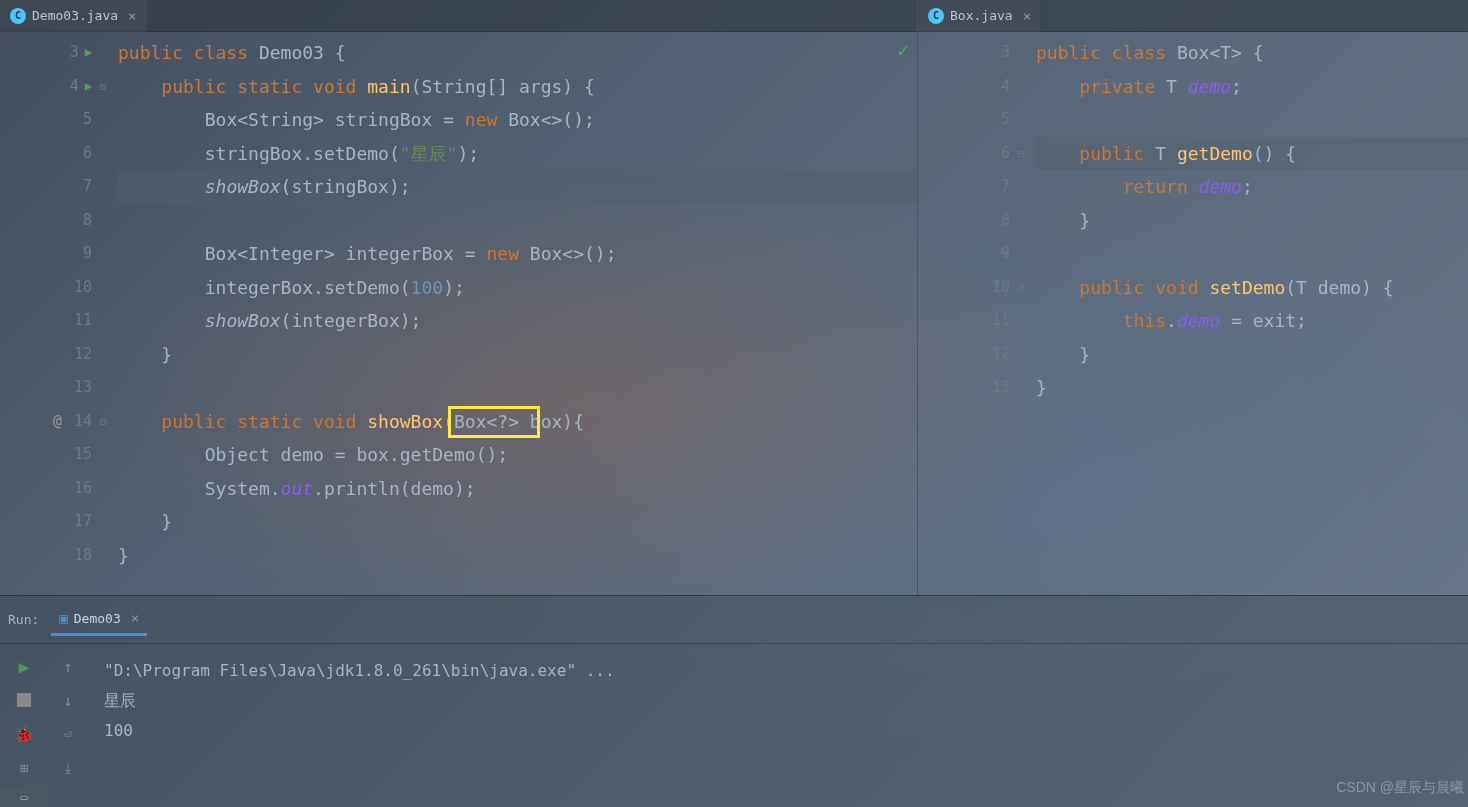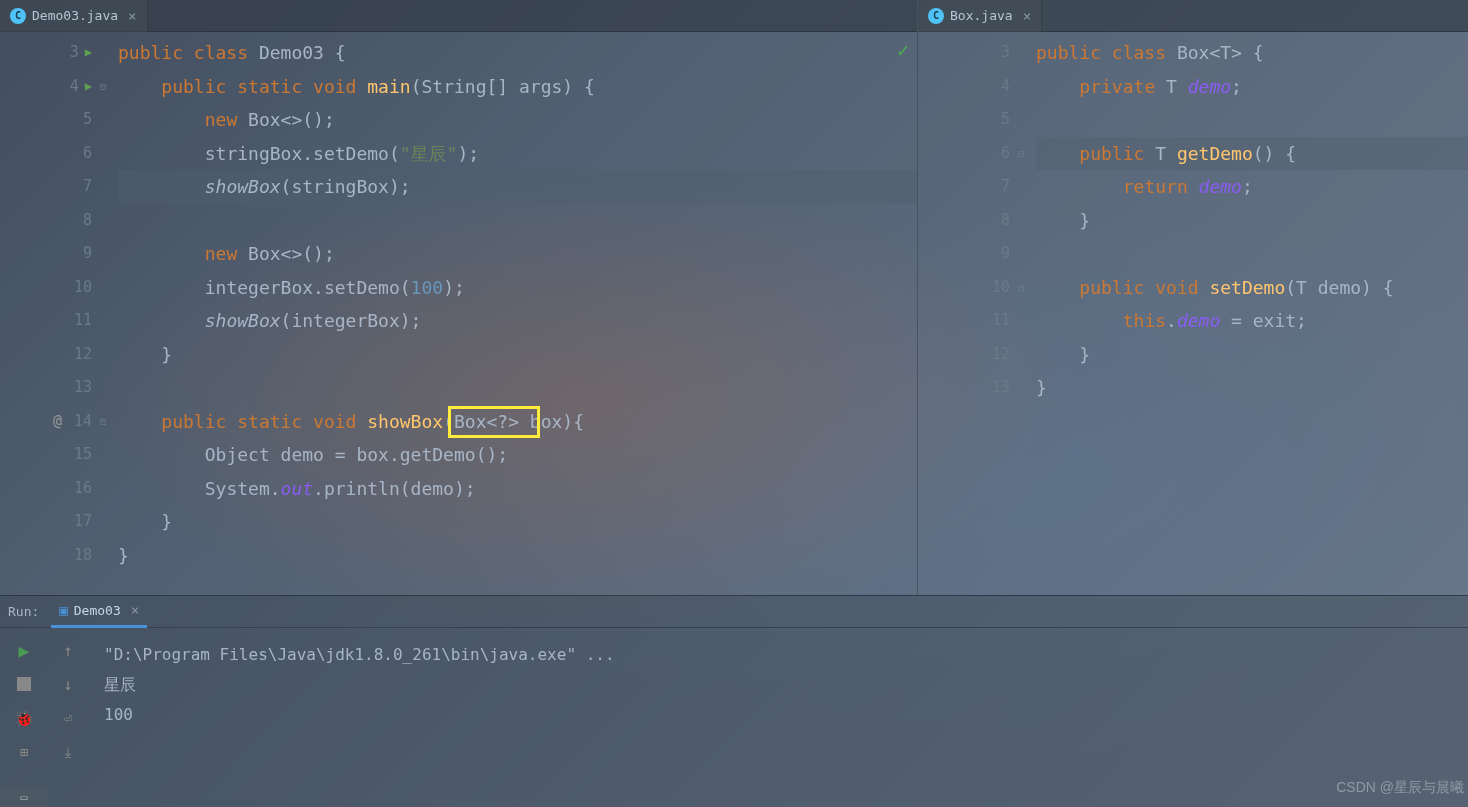--- a/index.html
+++ b/index.html
@@ -94,21 +94,21 @@
   font-size: 22px;
   font-weight: normal;
   pointer-events: none;
 }
 .run-panel {
   border-top: 1px solid rgba(40,50,60,0.8);
   background: rgba(50,60,70,0.5);
   flex: 1;
 }
 .run-tabs {
-  height: 32px;
+  height: 48px;
   display: flex;
   align-items: center;
   padding-left: 8px;
   gap: 12px;
   border-bottom: 1px solid rgba(40,50,60,0.6);
 }
 .run-label { color: #a8b5c6; font-size: 13px; }
 .run-tab {
   display: flex; align-items: center; gap: 6px;
   padding: 0 8px; height: 32px;
@@ -229,25 +229,25 @@
           <div class="gutter-line">
               <span class="gutter-num">17</span>
             </div>
           <div class="gutter-line">
               <span class="gutter-num">18</span>
             </div>
         </div>
         <div class="code-content">
           <div class="code-line"><span class="kw">public </span><span class="kw">class </span><span>Demo03 </span><span>{</span></div>
           <div class="code-line"><span>    </span><span class="kw">public </span><span class="kw">static </span><span class="kw">void </span><span class="method">main</span><span>(String[] args) {</span></div>
-          <div class="code-line"><span>        </span><span class="kw">new </span><span>Box&lt;&gt;();</span></div>
+          <div class="code-line"><span>        </span><span>Box&lt;String&gt; stringBox = </span><span class="kw">new </span><span>Box&lt;&gt;();</span></div>
           <div class="code-line"><span>        </span><span>stringBox.setDemo(</span><span class="str">"星辰"</span><span>);</span></div>
           <div class="code-line highlighted"><span>        </span><span class="ital">showBox</span><span>(stringBox);</span></div>
           <div class="code-line"></div>
-          <div class="code-line"><span>        </span><span class="kw">new </span><span>Box&lt;&gt;();</span></div>
+          <div class="code-line"><span>        </span><span>Box&lt;Integer&gt; integerBox = </span><span class="kw">new </span><span>Box&lt;&gt;();</span></div>
           <div class="code-line"><span>        </span><span>integerBox.setDemo(</span><span class="num">100</span><span>);</span></div>
           <div class="code-line"><span>        </span><span class="ital">showBox</span><span>(integerBox);</span></div>
           <div class="code-line"><span>    </span><span>}</span></div>
           <div class="code-line"></div>
           <div class="code-line"><span>    </span><span class="kw">public </span><span class="kw">static </span><span class="kw">void </span><span class="method">showBox</span><span>(</span><span>Box&lt;?&gt;</span><span> box){</span></div>
           <div class="code-line"><span>        </span><span>Object demo = box.getDemo();</span></div>
           <div class="code-line"><span>        </span><span>System.</span><span class="field">out</span><span>.println(demo);</span></div>
           <div class="code-line"><span>    </span><span>}</span></div>
           <div class="code-line"><span></span><span>}</span></div>
 

